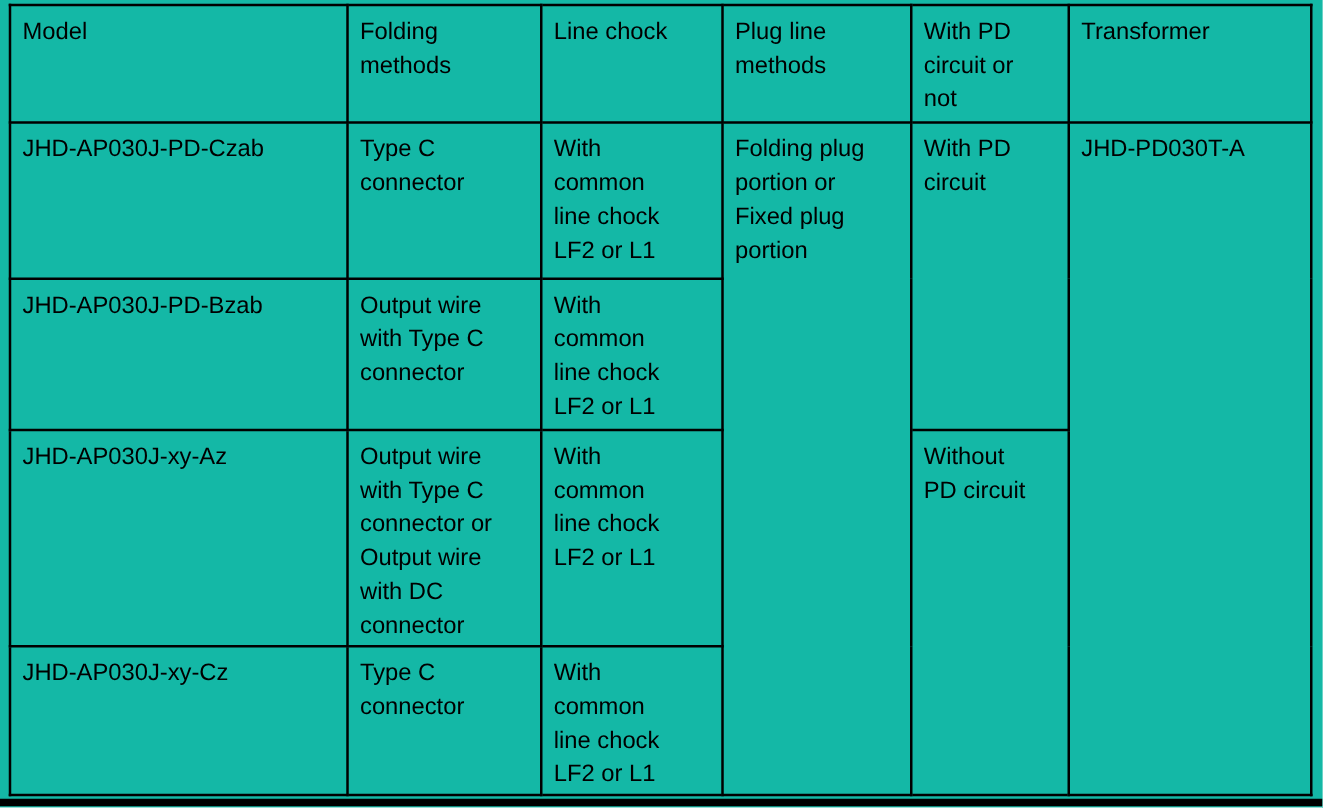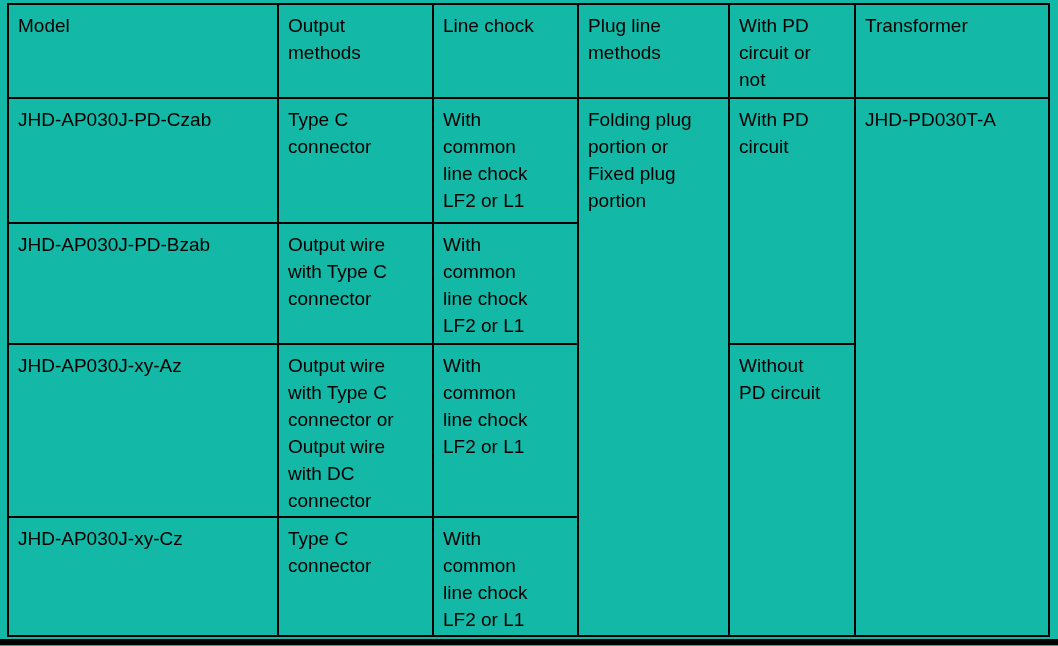--- a/index.html
+++ b/index.html
@@ -57,21 +57,21 @@
       <col style="width:155px">
       <col style="width:145px">
       <col style="width:151px">
       <col style="width:126px">
       <col style="width:194px">
     </colgroup>
 
     <tbody>
         <tr style="height:94px">
       <th>Model</th>
-      <th>Output
+      <th>Folding
 methods</th>
       <th>Line chock</th>
       <th>Plug line
 methods</th>
       <th>With PD
 circuit or
 not</th>
       <th>Transformer</th>
     </tr>
 

